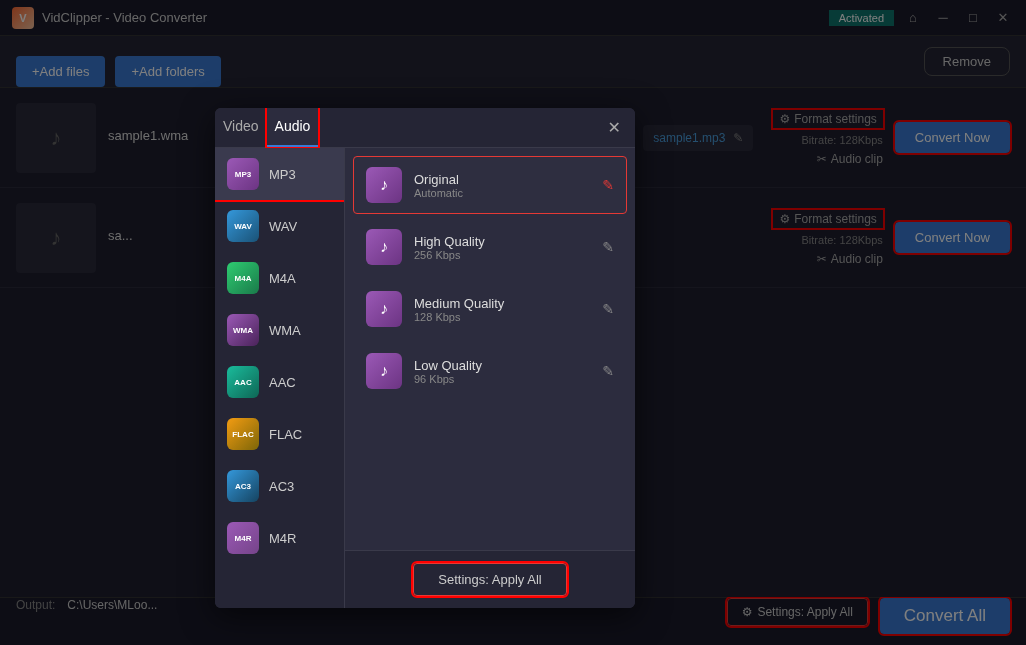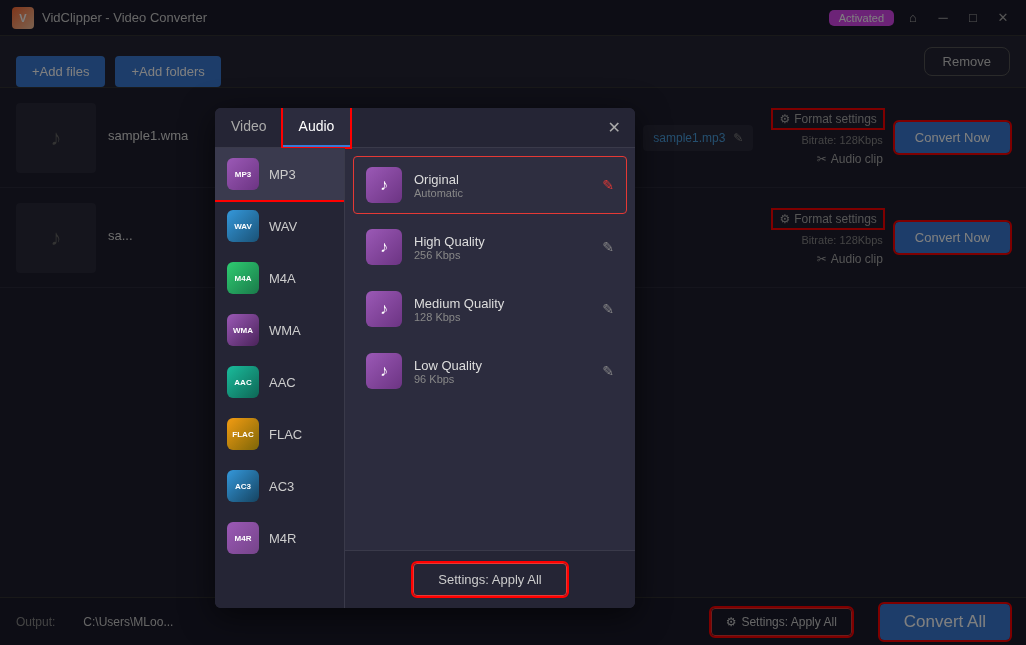--- a/index.html
+++ b/index.html
@@ -19,25 +19,25 @@
     .titlebar-logo {
       width: 22px; height: 22px;
       background: linear-gradient(135deg, #ff6b35, #f7c59f);
       border-radius: 4px;
       display: flex; align-items: center; justify-content: center;
       font-size: 11px; font-weight: bold; color: white;
     }
     .titlebar-title { font-size: 13px; color: #ccc; }
     .titlebar-right { display: flex; align-items: center; gap: 8px; }
     .activated-badge {
-      background: #d946ef;
+      background: #0f766e;
       color: white;
       font-size: 11px;
       padding: 2px 10px;
-      border-radius: 5px;
+      border-radius: 0;
     }
     .titlebar-btn {
       width: 22px; height: 22px;
       display: flex; align-items: center; justify-content: center;
       font-size: 13px; color: #aaa; cursor: pointer; border-radius: 3px;
     }
 
     
     .toolbar {
       height: 52px;
@@ -133,24 +133,24 @@
       font-size: 13px;
       cursor: pointer;
       outline: 2px solid red;
     }
 
     
     .bottom-bar {
       height: 48px;
       background: #1a1a2a;
       display: flex;
-      align-items: center;
+      align-items: flex-start;
       padding: 0 16px;
       border-top: 1px solid #333;
-      gap: 28px;
+      gap: 12px;
     }
     .output-label { font-size: 12px; color: #888; }
     .output-path { font-size: 12px; color: #ccc; flex: 1; }
     .btn-settings-apply-all {
       background: transparent;
       border: 1px solid #e53935;
       color: #ccc;
       padding: 6px 14px;
       border-radius: 4px;
       font-size: 12px;
@@ -188,21 +188,21 @@
       box-shadow: 0 8px 32px rgba(0,0,0,0.6);
       overflow: hidden;
     }
 
     .modal-tabs {
       display: flex;
       background: #252535;
       border-bottom: 1px solid #3a3a4a;
     }
     .modal-tab {
-      padding: 10px 16px;
+      padding: 10px 8px;
       font-size: 14px;
       cursor: pointer;
       color: #aaa;
     }
     .modal-tab.active {
       color: white;
       background: #2c2c3e;
       border-bottom: 2px solid #3a7bd5;
       outline: 2px solid red;
     }

